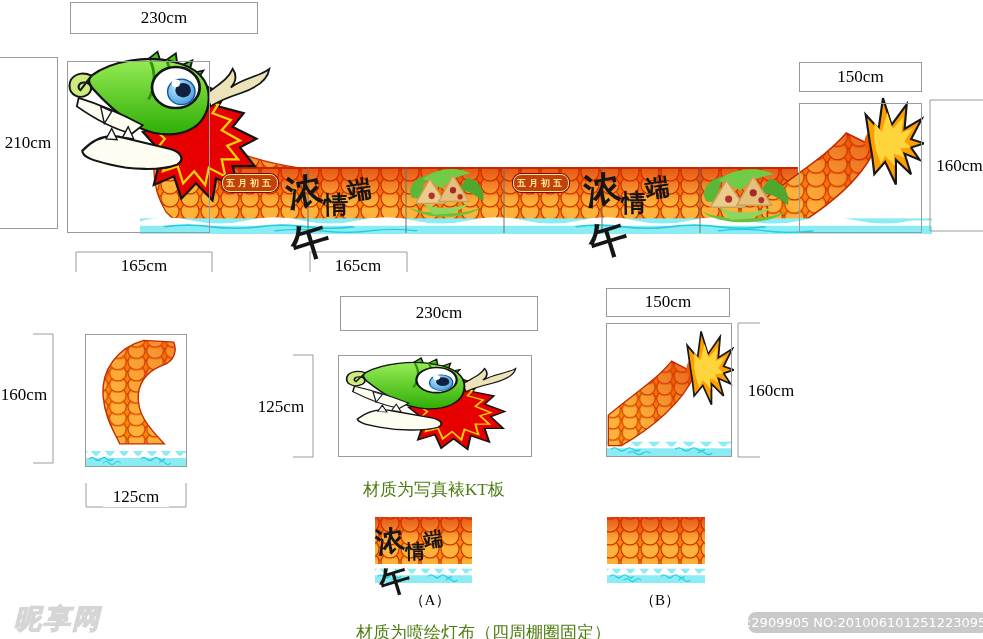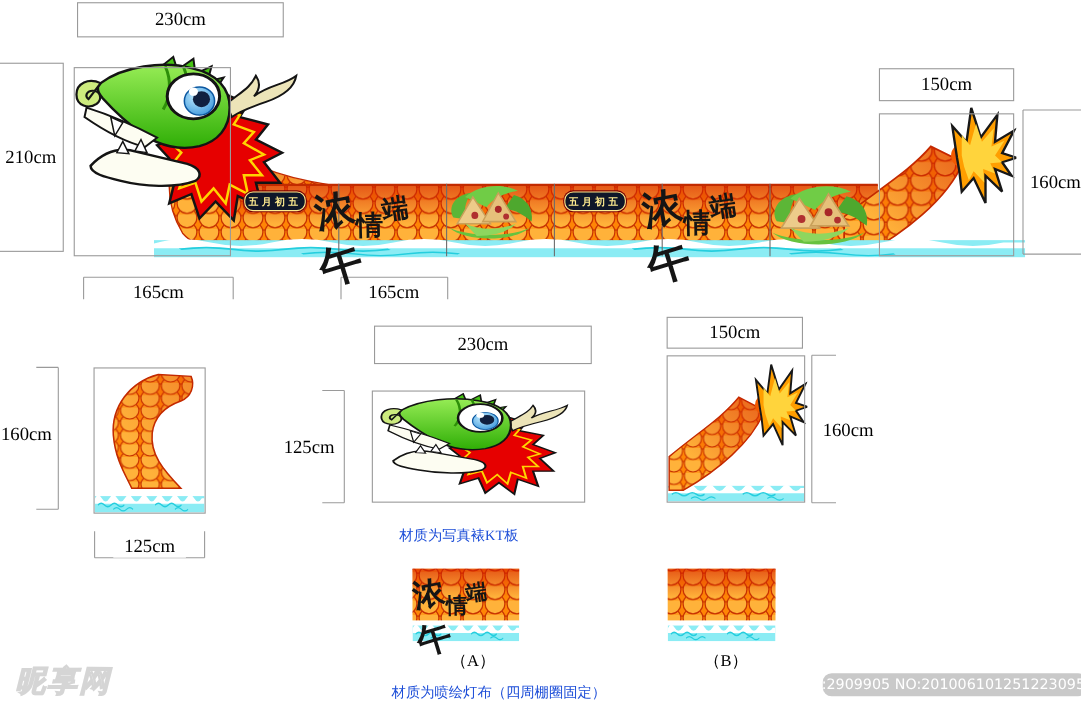--- a/index.html
+++ b/index.html
@@ -3,22 +3,22 @@
 <meta charset="utf-8">
 <style>
   html,body{margin:0;padding:0;background:#fff;}
   #page{position:relative;width:983px;height:639px;background:#ffffff;overflow:hidden;
         font-family:"Liberation Serif","DejaVu Serif",serif;color:#000;}
   svg.art{position:absolute;left:0;top:0;}
   .box{position:absolute;border:1px solid #9a9a9a;box-sizing:border-box;background:transparent;}
   .lbl{position:absolute;font-size:17px;line-height:1.1;display:flex;align-items:center;justify-content:center;
        white-space:nowrap;color:#000;}
   .lbl.bgw{background:#fff;}
-  .note{position:absolute;font-size:13px;white-space:nowrap;color:#1d4ed8;}
-  .badge{position:absolute;background:#0f172a;border:1px solid #ffe98c;border-radius:8px;
+  .note{position:absolute;font-size:17px;white-space:nowrap;color:#4d7c0f;}
+  .badge{position:absolute;background:#c2410c;border:1px solid #ffe98c;border-radius:8px;
          color:#ffec8f;font-family:"Liberation Sans","DejaVu Sans",sans-serif;
          font-weight:bold;font-size:9px;letter-spacing:3px;display:flex;align-items:center;justify-content:center;
          box-shadow:0 0 0 1px #7d0404;}
   .calli{position:absolute;font-weight:bold;color:#151515;line-height:1;transform:rotate(-5deg);
          font-family:"Liberation Serif","DejaVu Serif",serif;}
   .calli span{display:inline-block;}
   .calli span:nth-child(1){font-size:1.2em;transform:translateY(-0.05em) rotate(-6deg);}
   .calli span:nth-child(2){font-size:0.82em;transform:translateY(0.42em) rotate(4deg);}
   .calli span:nth-child(3){font-size:0.8em;transform:translateY(-0.12em) rotate(-4deg);}
   .calli span:nth-child(4){font-size:1.3em;transform:translateY(0.28em) rotate(-12deg);}

